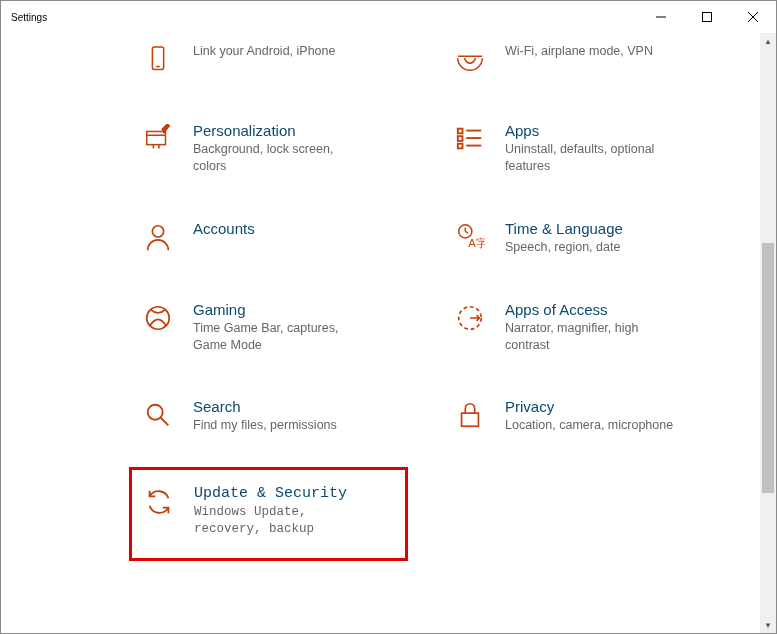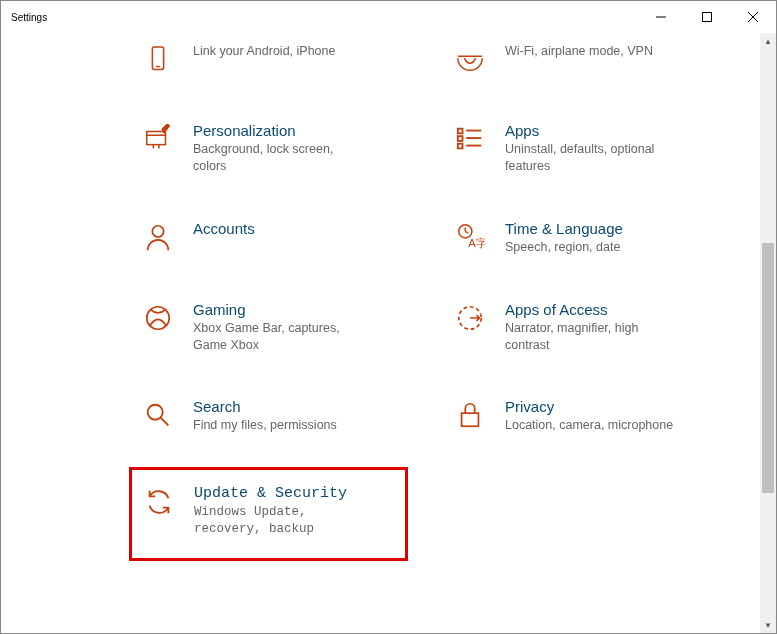--- a/index.html
+++ b/index.html
@@ -224,21 +224,21 @@
     <div class="item">
       <span class="icon">
         <svg viewBox="0 0 32 32" fill="none" stroke="currentColor" stroke-width="1.8">
           <circle cx="16" cy="16" r="12"></circle>
           <path d="M8 7 Q16 14 24 7"></path>
           <path d="M7 25 Q16 10 25 25"></path>
         </svg>
       </span>
       <div class="itext">
         <span class="ititle">Gaming</span>
-        <span class="idesc">Xbox Game Bar, captures, Game Xbox</span>
+        <span class="idesc">Time Game Bar, captures, Game Mode</span>
       </div>
     </div>
 
     <div class="item">
       <span class="icon">
         <svg viewBox="0 0 32 32" fill="none" stroke="currentColor" stroke-width="1.8">
           <circle cx="16" cy="16" r="12" stroke-dasharray="4 3"></circle>
           <path d="M16 16 L26 16 M23 13 L26 16 L23 19"></path>
         </svg>
       </span>

